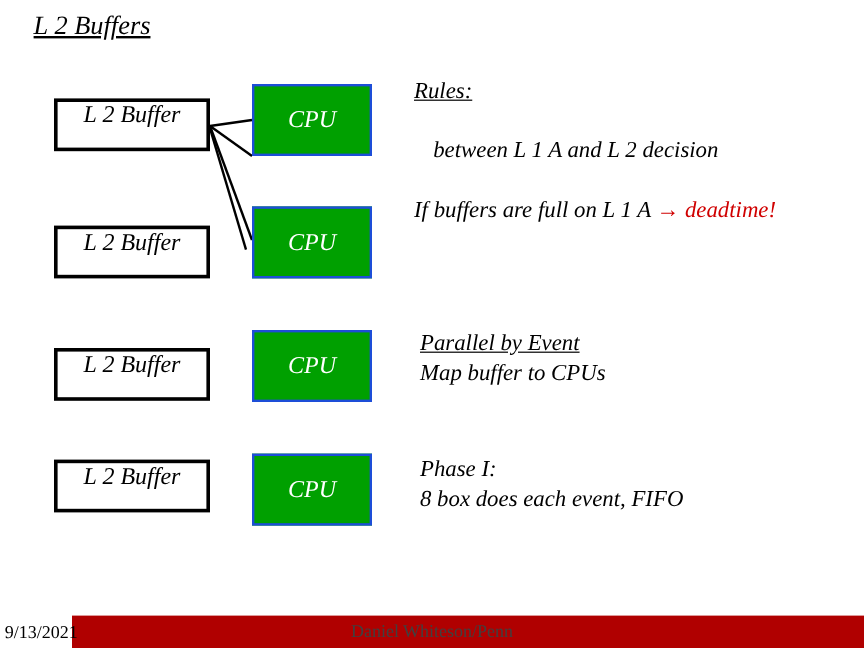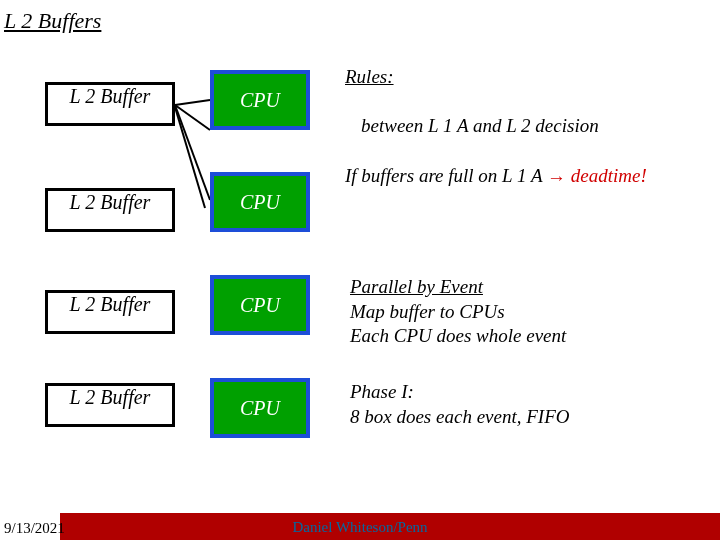--- a/index.html
+++ b/index.html
@@ -7,42 +7,42 @@
     width: 720px;
     height: 540px;
     background: #fff;
     font-family: "Times New Roman", Times, serif;
     position: relative;
     overflow: hidden;
   }
   .title {
     position: absolute;
     top: 8px;
-    left: 4px;
+    left: 28px;
     font-size: 22px;
     font-style: italic;
     text-decoration: underline;
   }
   .buffer-box {
     position: absolute;
     width: 130px;
     height: 44px;
     border: 3px solid #000;
     display: flex;
     align-items: flex-start;
     justify-content: center;
     font-size: 20px;
     font-style: italic;
     background: #fff;
   }
   .cpu-box {
     position: absolute;
     width: 100px;
     height: 60px;
-    border: 4px solid #1d4ed8;
+    border: 2px solid #1d4ed8;
     background: #00a000;
     color: #fff;
     display: flex;
     align-items: center;
     justify-content: center;
     font-size: 20px;
     font-style: italic;
   }
   .textblock {
     position: absolute;
@@ -68,21 +68,21 @@
     width: 660px;
     height: 27px;
     background: #b00000;
     z-index: 1;
   }
   .author {
     position: absolute;
     bottom: 4px;
     left: 50%;
     transform: translateX(-50%);
-    color: #0369a1;
+    color: #404040;
     font-size: 15px;
     font-style: normal;
     z-index: 2;
   }
   svg.wires {
     position: absolute;
     top: 0; left: 0;
     width: 720px; height: 540px;
     pointer-events: none;
   }
@@ -129,21 +129,20 @@
   <span class="underline">Rules:</span><br>
   <br>
   <span style="margin-left:16px; display:inline-block">between L 1 A and L 2 decision</span><br>
   <br>
   <span>If buffers are full on L 1 A </span><span class="red">→</span><span class="red"> deadtime!</span>
 </div>
 
 <div class="textblock" style="top:275px; left:350px; width:360px">
   <span class="underline">Parallel by Event</span><br>
   <span>Map buffer to CPUs</span><br>
-  <span>Each CPU does whole event</span>
 </div>
 
 <div class="textblock" style="top:380px; left:350px; width:360px">
   <span>Phase I:</span><br>
   <span>8 box does each event, FIFO</span>
 </div>
 
 <div class="date">9/13/2021</div>
 <div class="redbar"></div>
 <div class="author">Daniel Whiteson/Penn</div>

